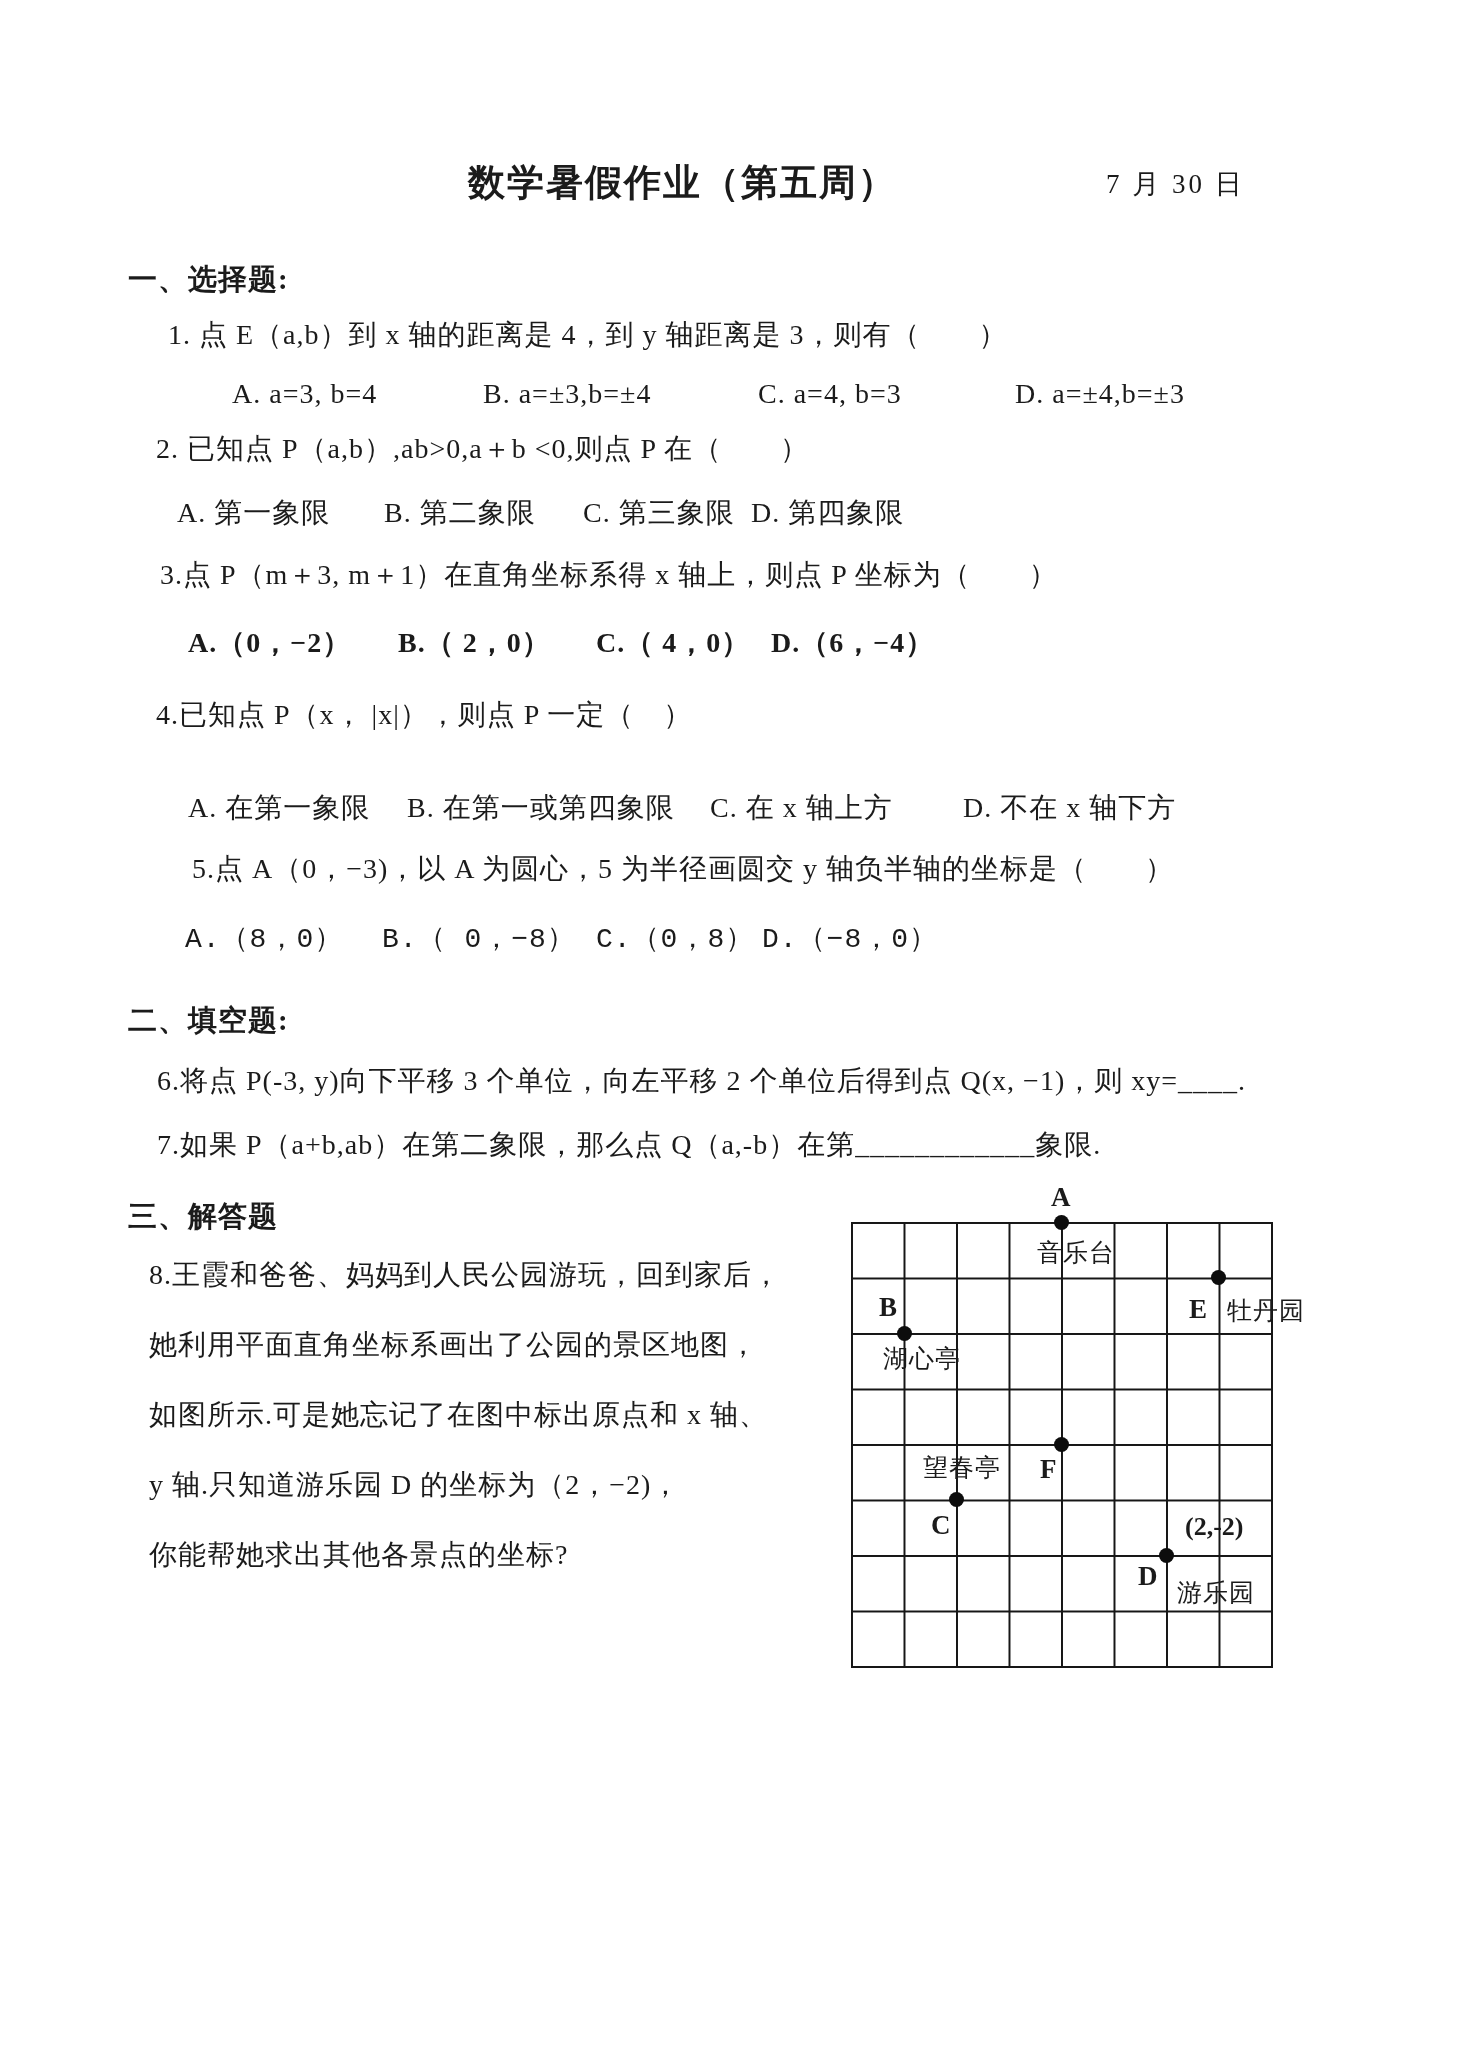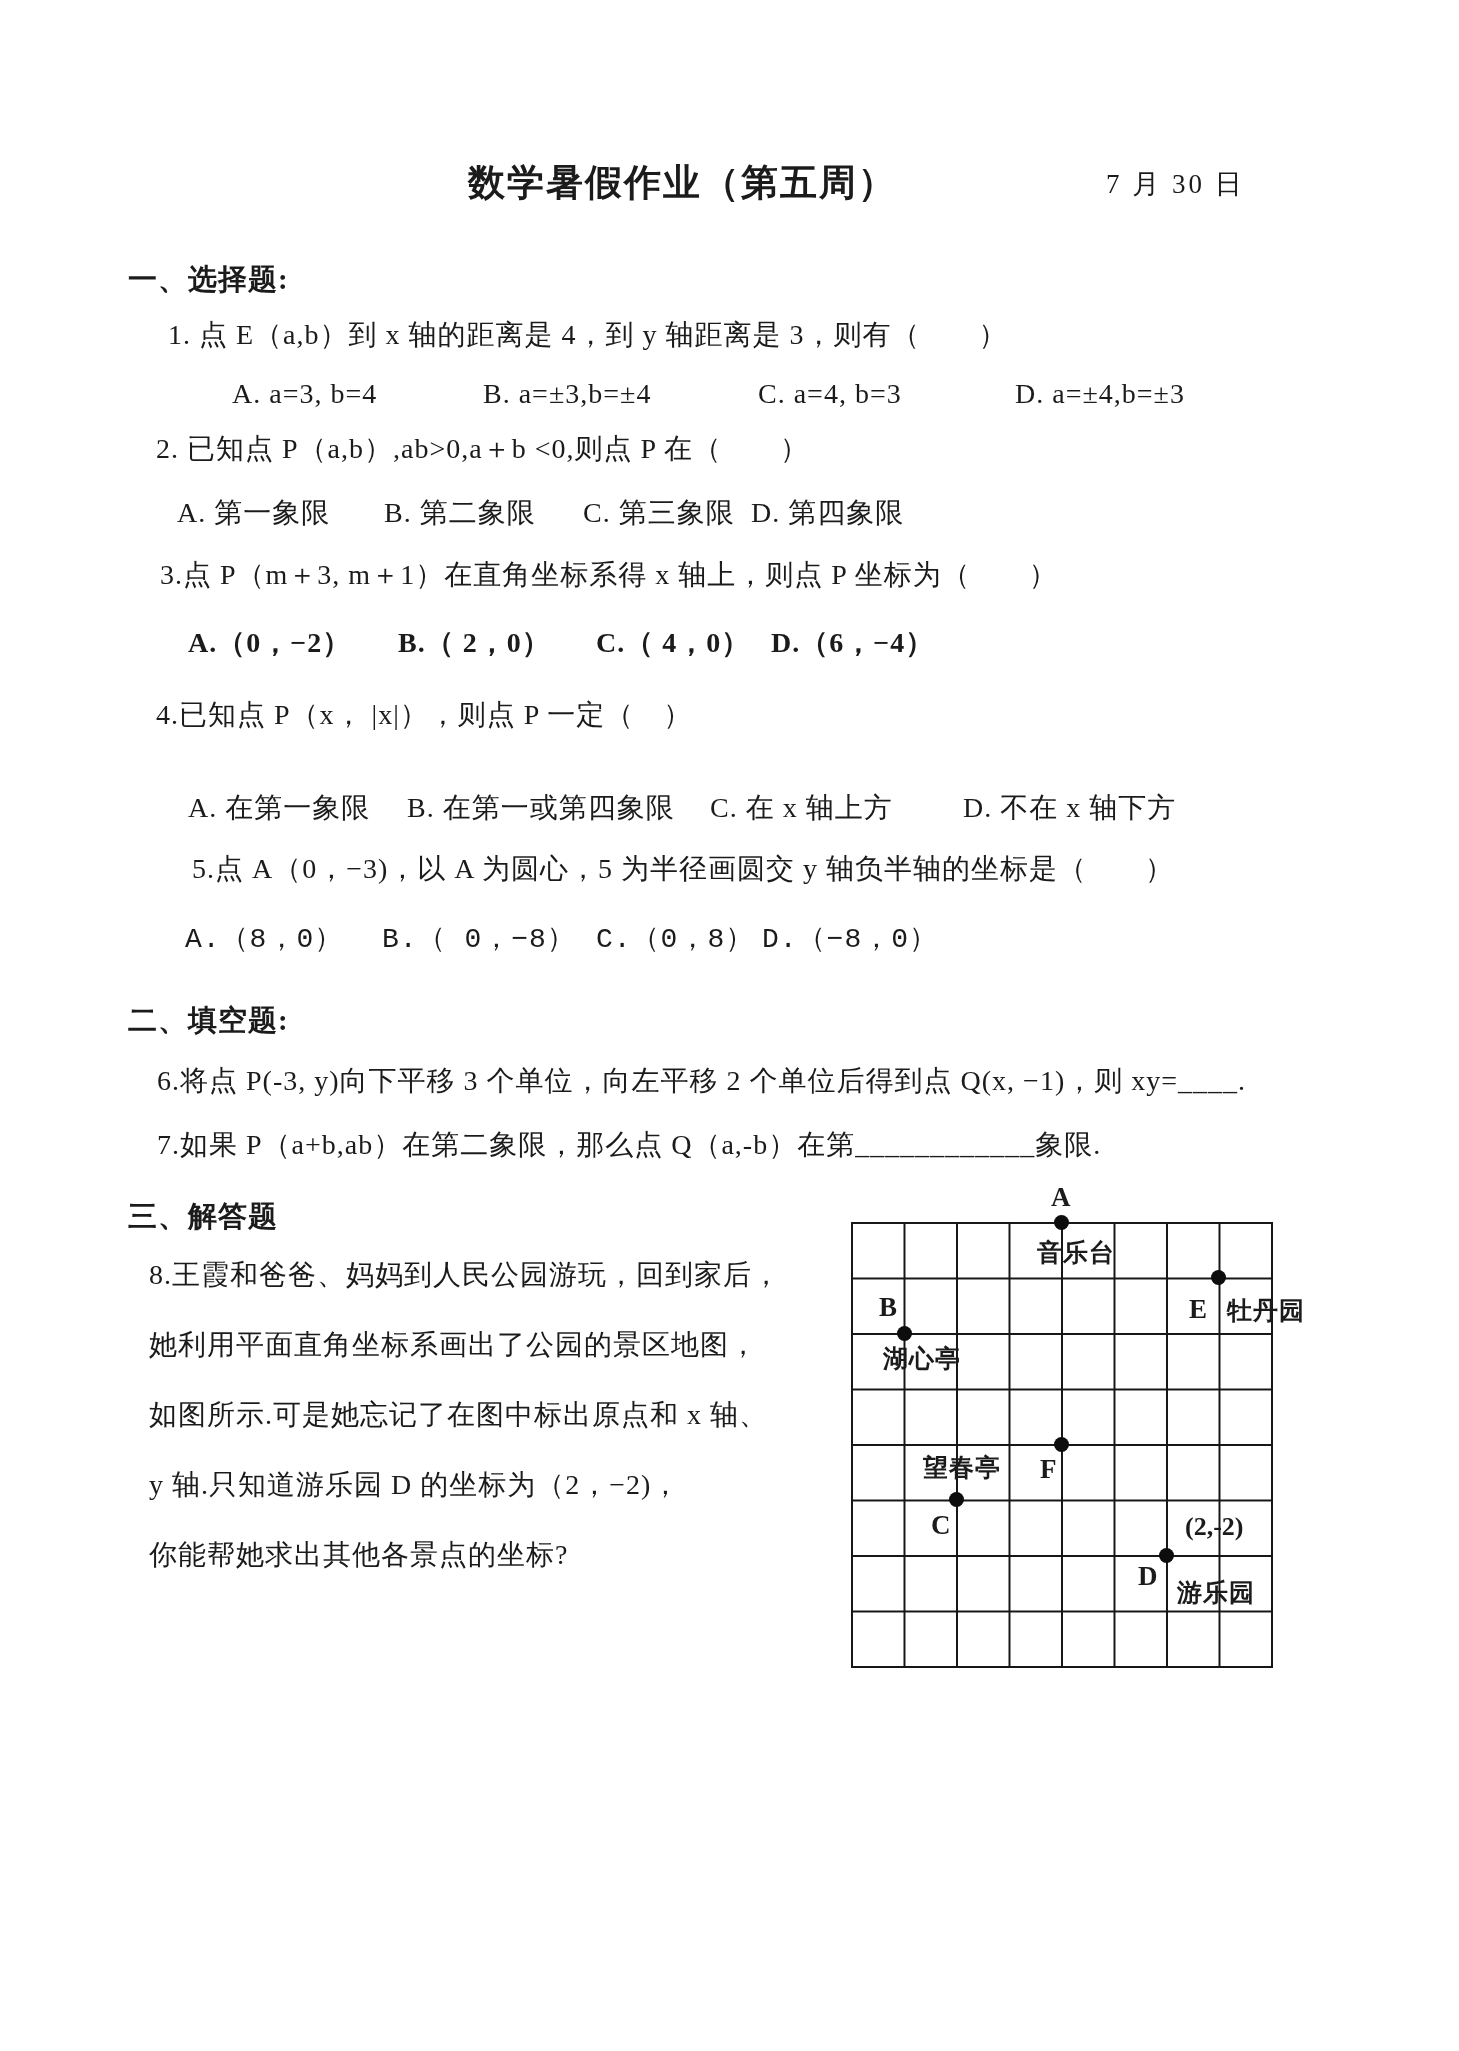--- a/index.html
+++ b/index.html
@@ -37,21 +37,21 @@
     border-bottom:2px solid #161616;
   }
   .dot{
     position:absolute;width:15px;height:15px;border-radius:50%;
     background:#0d0d0d;
   }
   .pt-letter{
     position:absolute;font-size:27px;font-weight:600;white-space:nowrap;
   }
   .venue{
-    position:absolute;font-size:25px;font-weight:bold;letter-spacing:1px;white-space:nowrap;
+    position:absolute;font-size:25px;font-weight:normal;letter-spacing:1px;white-space:nowrap;
   }
   .coord-note{
     position:absolute;font-size:26px;font-weight:bold;white-space:nowrap;
   }
 </style>
 </head>
 <body>
 
 <div class="page">
 

